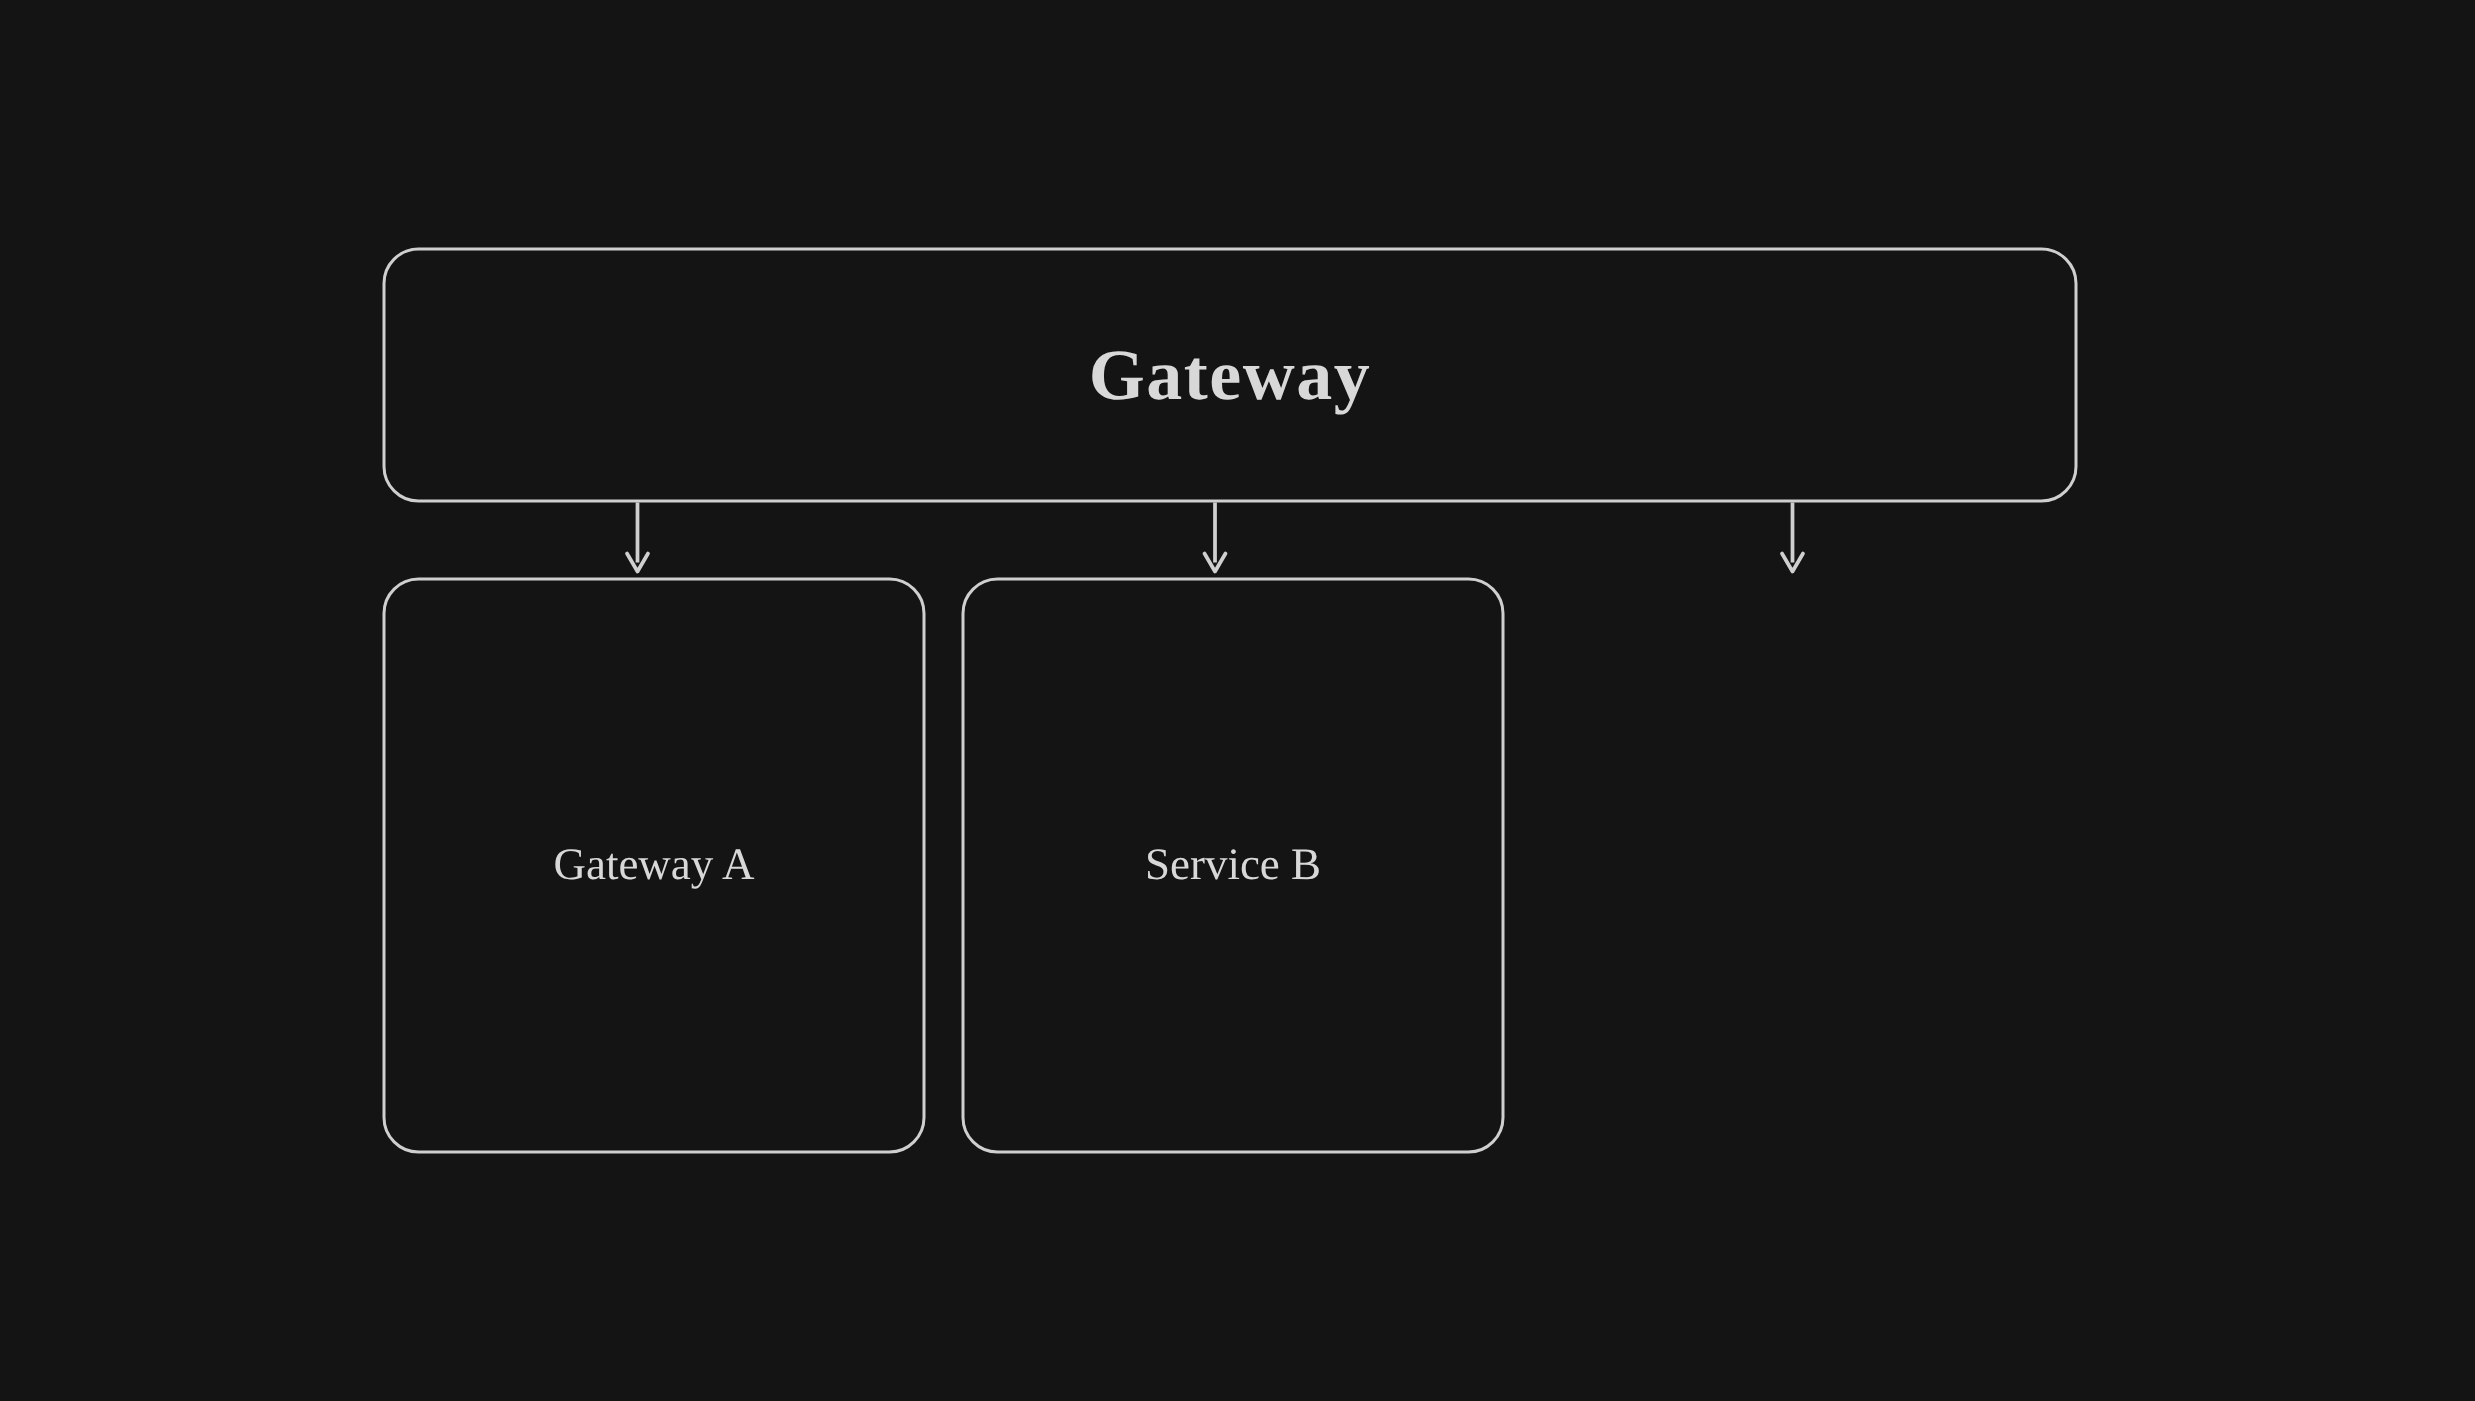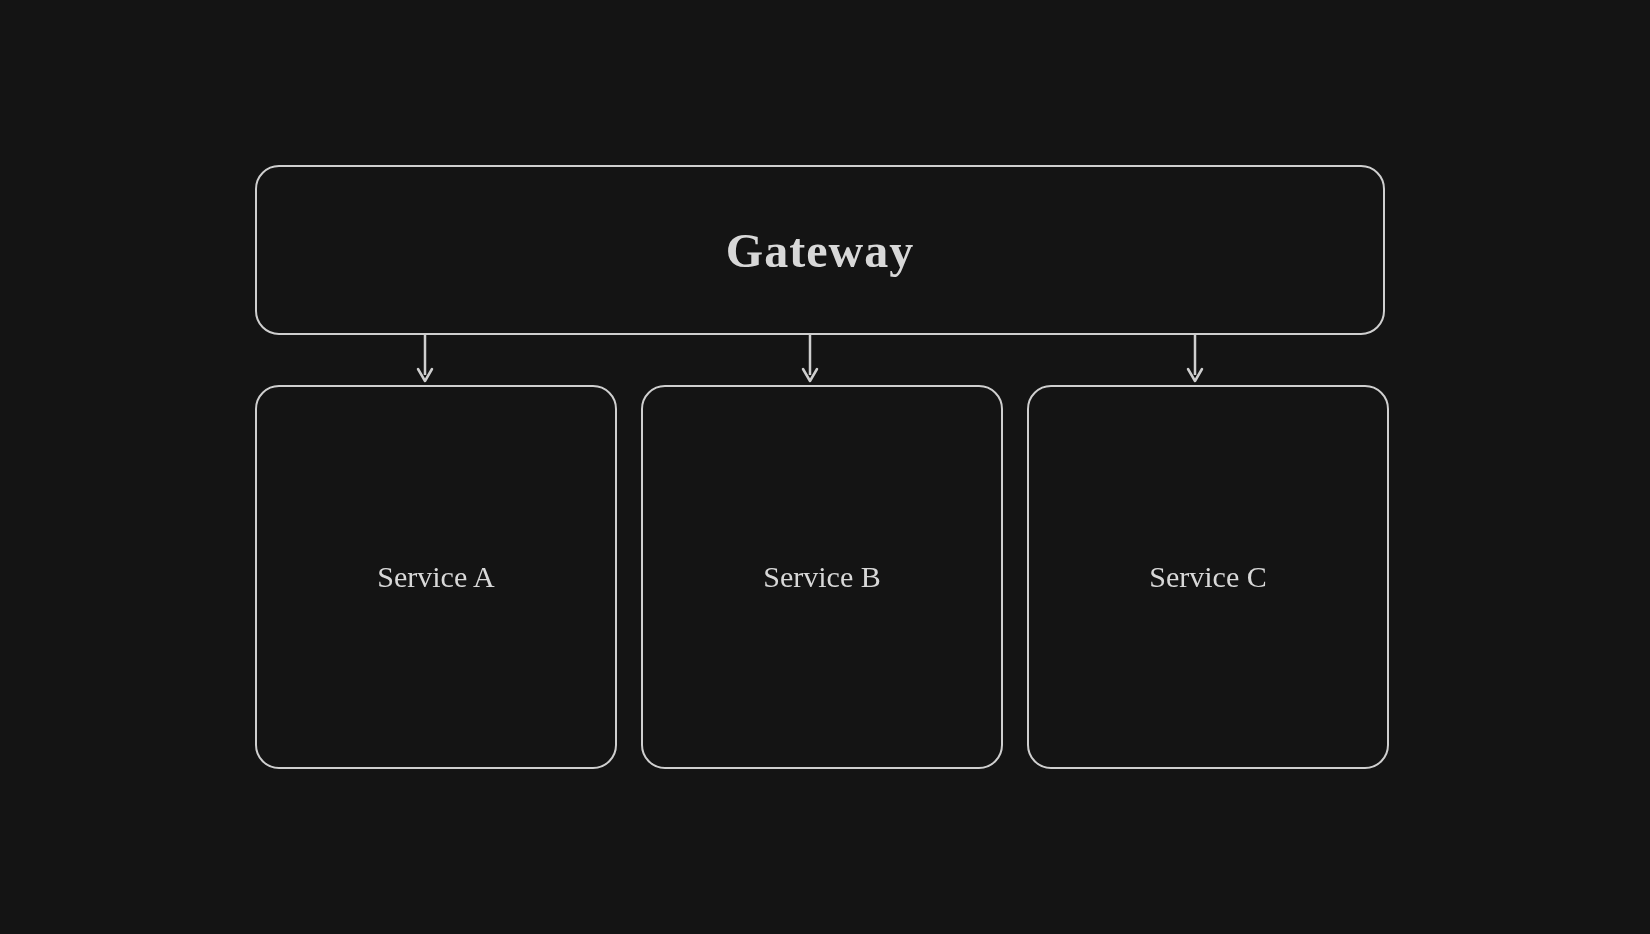--- a/index.html
+++ b/index.html
@@ -95,24 +95,21 @@
     <path d="M 15 2 L 15 42" stroke="#cfcfcf" stroke-width="2.5" fill="none"></path>
     <path d="M 8 36 L 15 48 L 22 36" stroke="#cfcfcf" stroke-width="2.5" fill="none" stroke-linejoin="round" stroke-linecap="round"></path>
   </svg>
 
   <svg class="arrow" style="left: 925px; top: 168px;" width="30" height="56" viewBox="0 0 30 56">
     <path d="M 15 2 L 15 42" stroke="#cfcfcf" stroke-width="2.5" fill="none"></path>
     <path d="M 8 36 L 15 48 L 22 36" stroke="#cfcfcf" stroke-width="2.5" fill="none" stroke-linejoin="round" stroke-linecap="round"></path>
   </svg>
 
   <div class="box service service-a">
-    <span class="service-text">Service A</span>
+    <span class="service-text">Gateway A</span>
   </div>
 
   <div class="box service service-b">
     <span class="service-text">Service B</span>
   </div>
 
-  <div class="box service service-c">
-    <span class="service-text">Service C</span>
-  </div>
 
 </div>
 
 </body></html>

